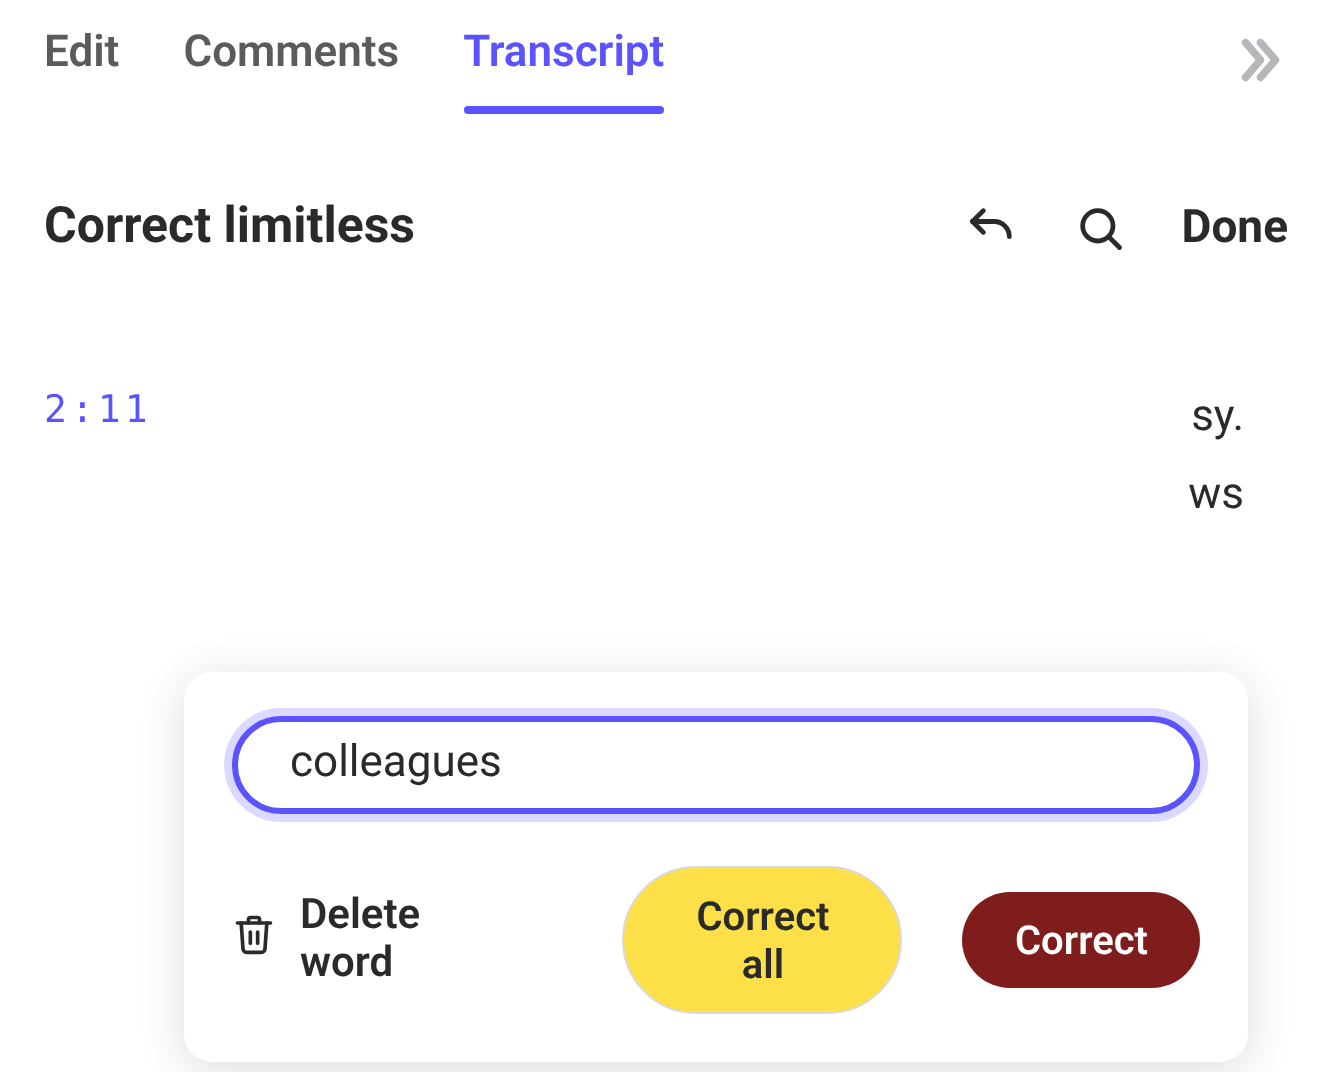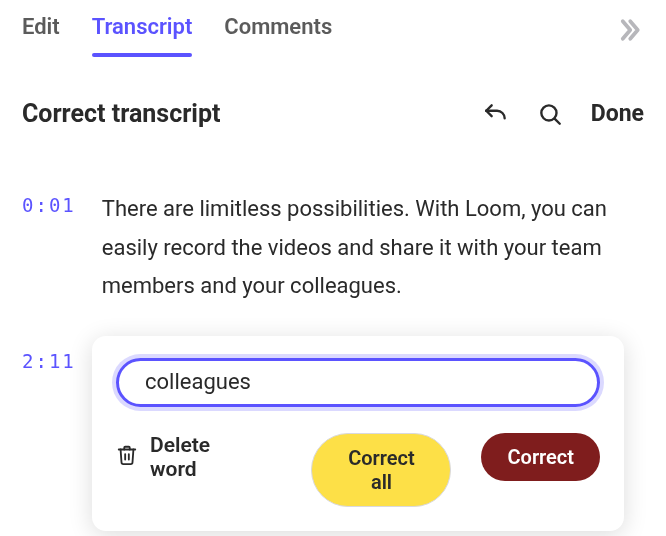--- a/index.html
+++ b/index.html
@@ -142,21 +142,21 @@
     outline: none;
     font-size: 22px;
     color: #2a2a2a;
     width: 100%;
     background: transparent;
     font-family: inherit;
   }
 
   .popover-actions {
     display: flex;
-    align-items: flex-start;
+    align-items: center;
     gap: 30px;
   }
   .delete-word {
     display: flex;
     align-items: center;
     gap: 12px;
     font-size: 21px;
     font-weight: 600;
     color: #2a2a2a;
     cursor: pointer;
@@ -181,55 +181,51 @@
     background: #7f1d1d;
     color: #ffffff;
   }
 </style>
 </head>
 <body>
 
 <div class="tabs-row">
   <div class="tabs">
     <div class="tab">Edit</div>
+    <div class="tab">Comments</div>
     <div class="tab active">Transcript</div>
-    <div class="tab">Comments</div>
   </div>
   <div class="chevrons">
     <svg viewBox="0 0 24 24" fill="none" stroke="currentColor" stroke-width="3" stroke-linecap="round" stroke-linejoin="round">
       <polyline points="7 5 13 12 7 19"></polyline>
       <polyline points="13 5 19 12 13 19"></polyline>
     </svg>
   </div>
 </div>
 
 <div class="toolbar">
-  <div class="toolbar-title">Correct transcript</div>
+  <div class="toolbar-title">Correct limitless</div>
   <div class="toolbar-icon">
     <svg viewBox="0 0 24 24" fill="none" stroke="currentColor" stroke-width="2.2" stroke-linecap="round" stroke-linejoin="round">
       <path d="M3 9l5-5"></path>
         <path d="M3 9l5 5"></path>
       <path d="M3 9h10a7 7 0 0 1 7 7v0"></path>
     </svg>
   </div>
   <div class="toolbar-icon">
     <svg viewBox="0 0 24 24" fill="none" stroke="currentColor" stroke-width="2.2" stroke-linecap="round" stroke-linejoin="round">
       <circle cx="11" cy="11" r="7"></circle>
       <line x1="21" y1="21" x2="16.2" y2="16.2"></line>
     </svg>
   </div>
   <div class="done">Done</div>
 </div>
 
 <div class="segments">
 
-  <div class="segment">
-    <div class="timestamp">0:01</div>
-    <div class="seg-text">There are limitless possibilities. With Loom, you can easily record the videos and share it with your team members and your colleagues.</div>
-  </div>
 
   <div class="segment" style="margin-bottom:0;">
     <div class="timestamp">2:11</div>
     <div class="seg2-text-behind">
       <span class="line">sy.</span>
       <span class="line">ws</span>
     </div>
   </div>
 
 </div>

